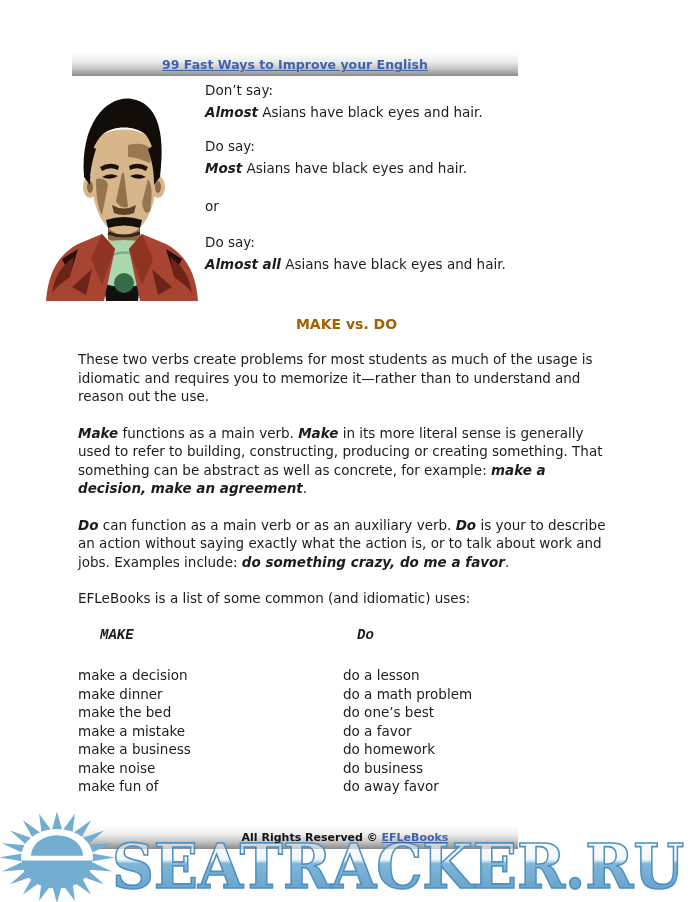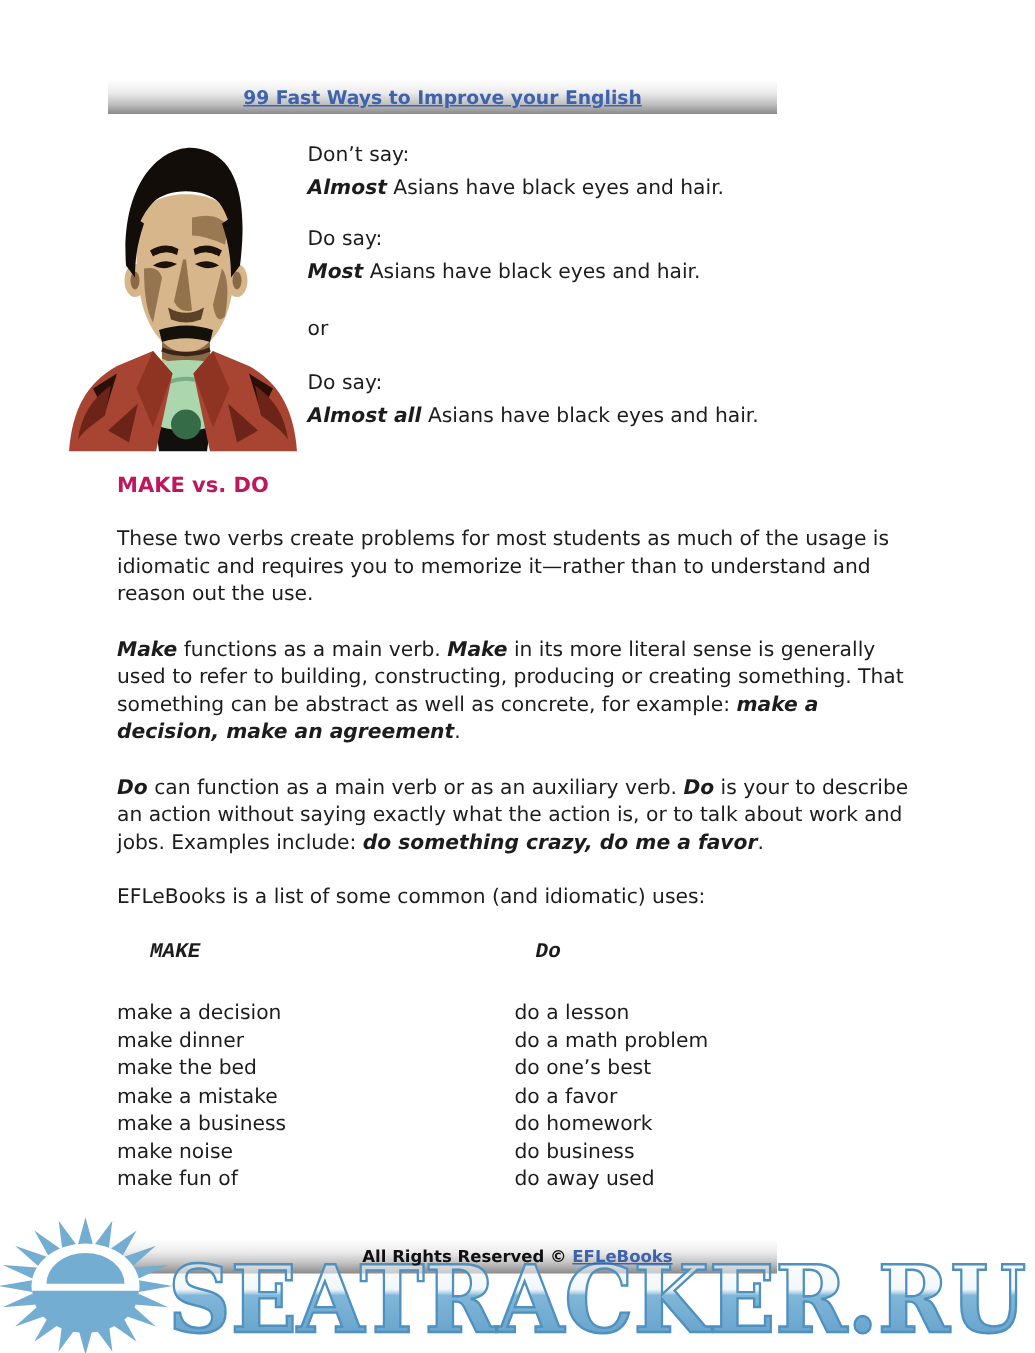--- a/index.html
+++ b/index.html
@@ -20,33 +20,33 @@
   .footer-bar{top:826px;z-index:1;}
   .footer-caption{
     position:absolute;left:72px;top:826px;width:546px;height:23px;z-index:3;
     text-align:center;line-height:23px;font-size:11px;font-weight:bold;color:#111;
   }
   .footer-caption a{color:#3e63ac;text-decoration:underline;}
   
   .portrait{position:absolute;left:44px;top:87px;width:156px;height:214px;}
   
   .example{
-    position:absolute;left:205px;top:92px;width:470px;
+    position:absolute;left:205px;top:79px;width:470px;
     font-size:13.5px;line-height:22px;
   }
   .example .grp1{margin-bottom:12px;}
   .example .grp2{margin-bottom:16px;}
   .example .or-line{margin-bottom:14px;}
   .bi{font-weight:bold;font-style:italic;}
   
   .main{
     position:absolute;left:78px;top:315px;width:537px;
     font-size:13.5px;line-height:18.5px;
   }
-  .main h2{font-size:14px;line-height:18px;margin:0 0 17px 0;color:#be185d;}
+  .main h2{font-size:14px;line-height:18px;margin:0 0 17px 0;color:#a16207;text-align:center;}
   .main p{margin:0 0 18px 0;}
   .list-intro{margin:0 0 24px 0;}
   .cols{position:relative;}
   .col-headers{margin:0 0 22px 0;font-size:14px;font-family:Liberation Mono, monospace;}
   .col-headers .hdr-make{display:inline-block;margin-left:22px;}
   .col-headers .hdr-do{display:inline-block;margin-left:215px;}
   .pair-row{display:flex;}
   .pair-row .cell-make{width:265px;}
   .pair-row .cell-do{flex:1;}
   
@@ -158,21 +158,21 @@
     <div class="pair-row">
         <span class="cell-make">make a business</span>
         <span class="cell-do">do homework</span>
       </div>
     <div class="pair-row">
         <span class="cell-make">make noise</span>
         <span class="cell-do">do business</span>
       </div>
     <div class="pair-row">
         <span class="cell-make">make fun of</span>
-        <span class="cell-do">do away used</span>
+        <span class="cell-do">do away favor</span>
       </div>
   </div>
 </div>
 
 <div class="grad-bar footer-bar"></div>
 
 <svg class="watermark" viewBox="0 0 690 110" xmlns="http://www.w3.org/2000/svg">
   <defs>
     <linearGradient id="wmg" x1="0" y1="0" x2="0" y2="1">
       <stop offset="0%" stop-color="#ffffff" stop-opacity="0.55"></stop>

